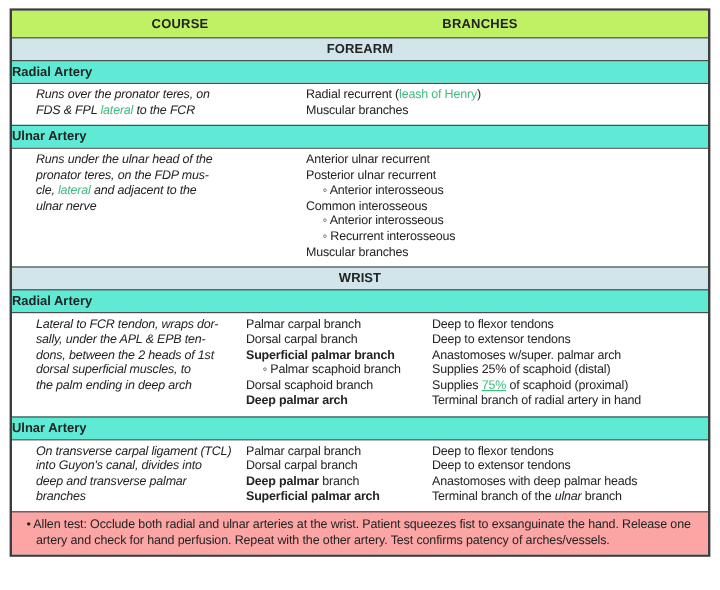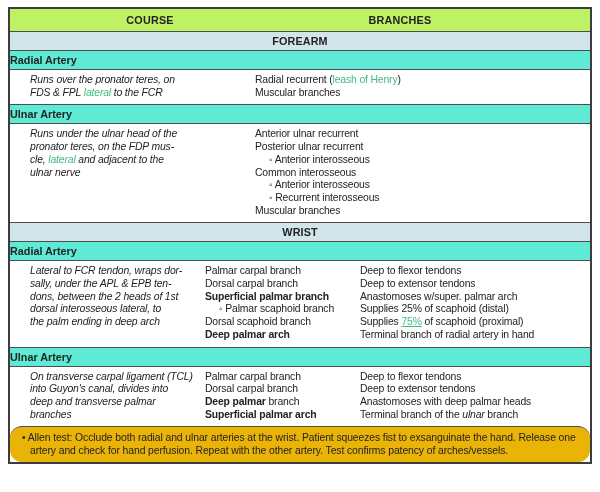--- a/index.html
+++ b/index.html
@@ -38,21 +38,21 @@
   .course-cell{width:195px;box-sizing:border-box;flex:none;font-style:italic;}
   .course-line{padding-left:20px;}
   .course-line:not(:first-child){padding-left:20px;}
 
   .branches-single{flex:1;padding-left:50px;box-sizing:border-box;}
   .branches-col1{width:155px;flex:none;box-sizing:border-box;}
   .branches-col2{flex:1;box-sizing:border-box;}
   .branch-line.indent{padding-left:14px;}
 
   
-  .note{background:#eab308;padding:4px 10px 5px 20px;border-radius:12px;}
+  .note{background:#fca5a5;padding:4px 10px 5px 20px;}
   .note-text{
     font-size:10.4px;line-height:13px;letter-spacing:-0.1px;
     text-indent:-8px;
   }
 </style>
 </head>
 <body>
 
 <div class="table">
 
@@ -98,21 +98,21 @@
 
   <div class="row section">WRIST</div>
 
   <div class="row artery">Radial Artery</div>
 
   <div class="row content">
     <div class="course-cell">
         <div class="course-line">Lateral to FCR tendon, wraps dor-</div>
         <div class="course-line">sally, under the APL &amp; EPB ten-</div>
         <div class="course-line">dons, between the 2 heads of 1st</div>
-        <div class="course-line">dorsal interosseous lateral, to</div>
+        <div class="course-line">dorsal superficial muscles, to</div>
         <div class="course-line">the palm ending in deep arch</div>
       </div>
     <div class="branches-col1">
         <div class="branch-line">Palmar carpal branch</div>
         <div class="branch-line">Dorsal carpal branch</div>
         <div class="branch-line"><span style="font-weight: 700;">Superficial palmar branch</span></div>
         <div class="branch-line indent"><span>◦ Palmar scaphoid branch</span></div>
         <div class="branch-line">Dorsal scaphoid branch</div>
         <div class="branch-line"><span style="font-weight: 700;">Deep palmar arch</span></div>
       </div>

